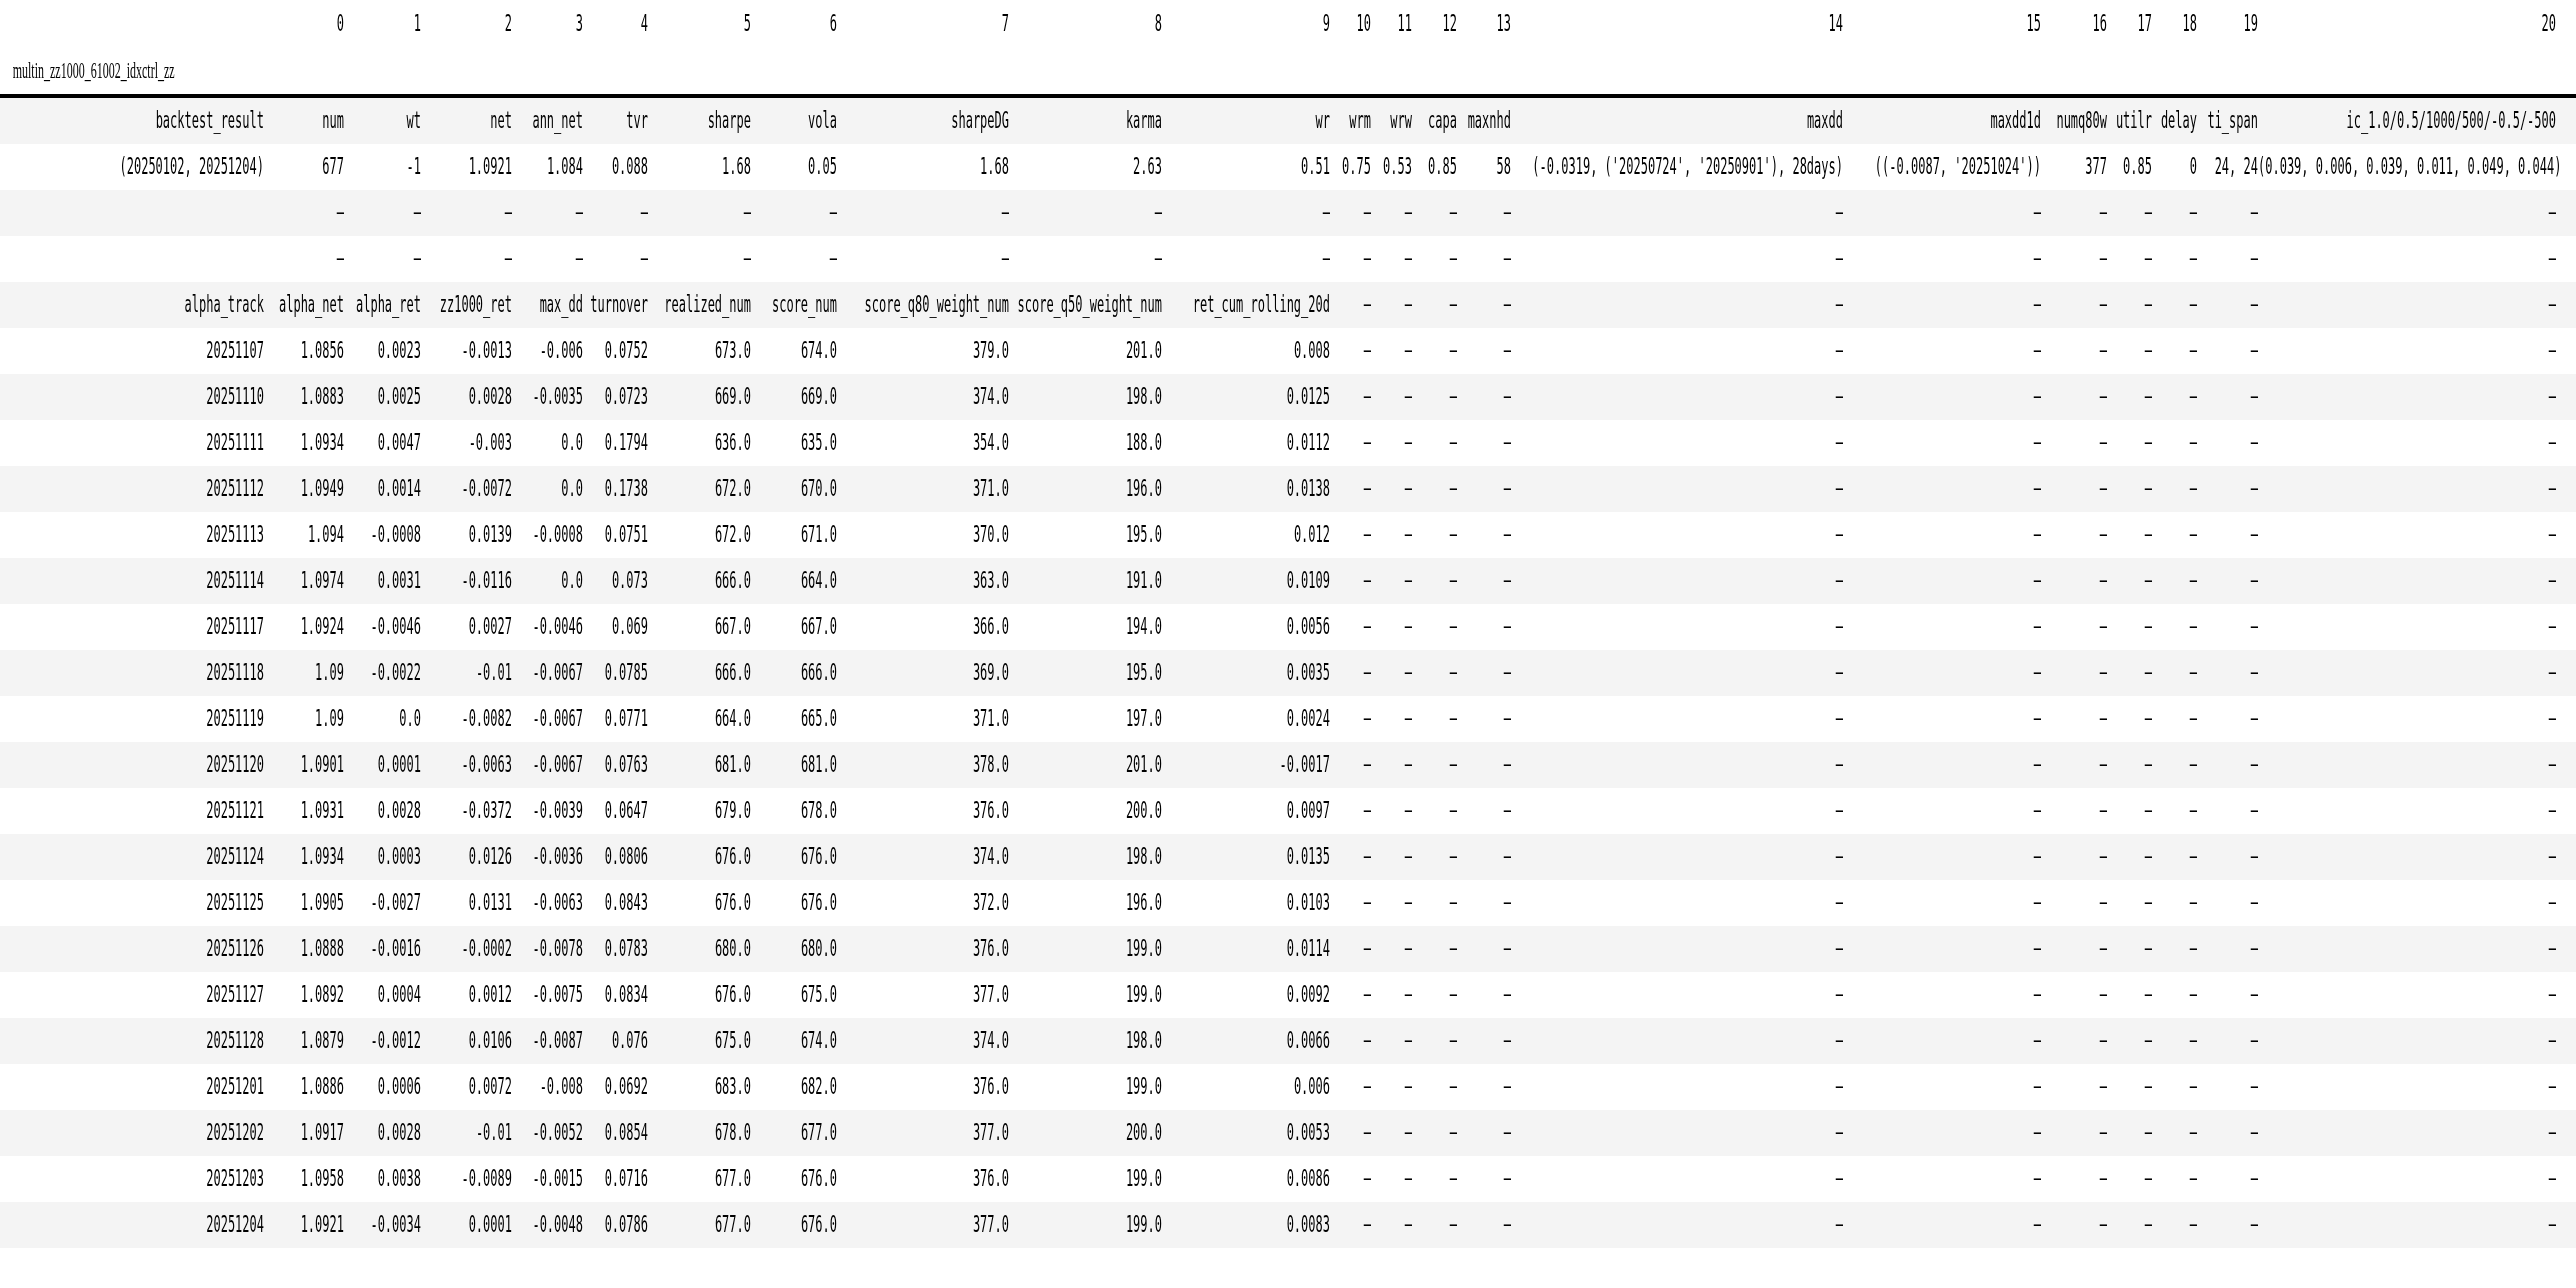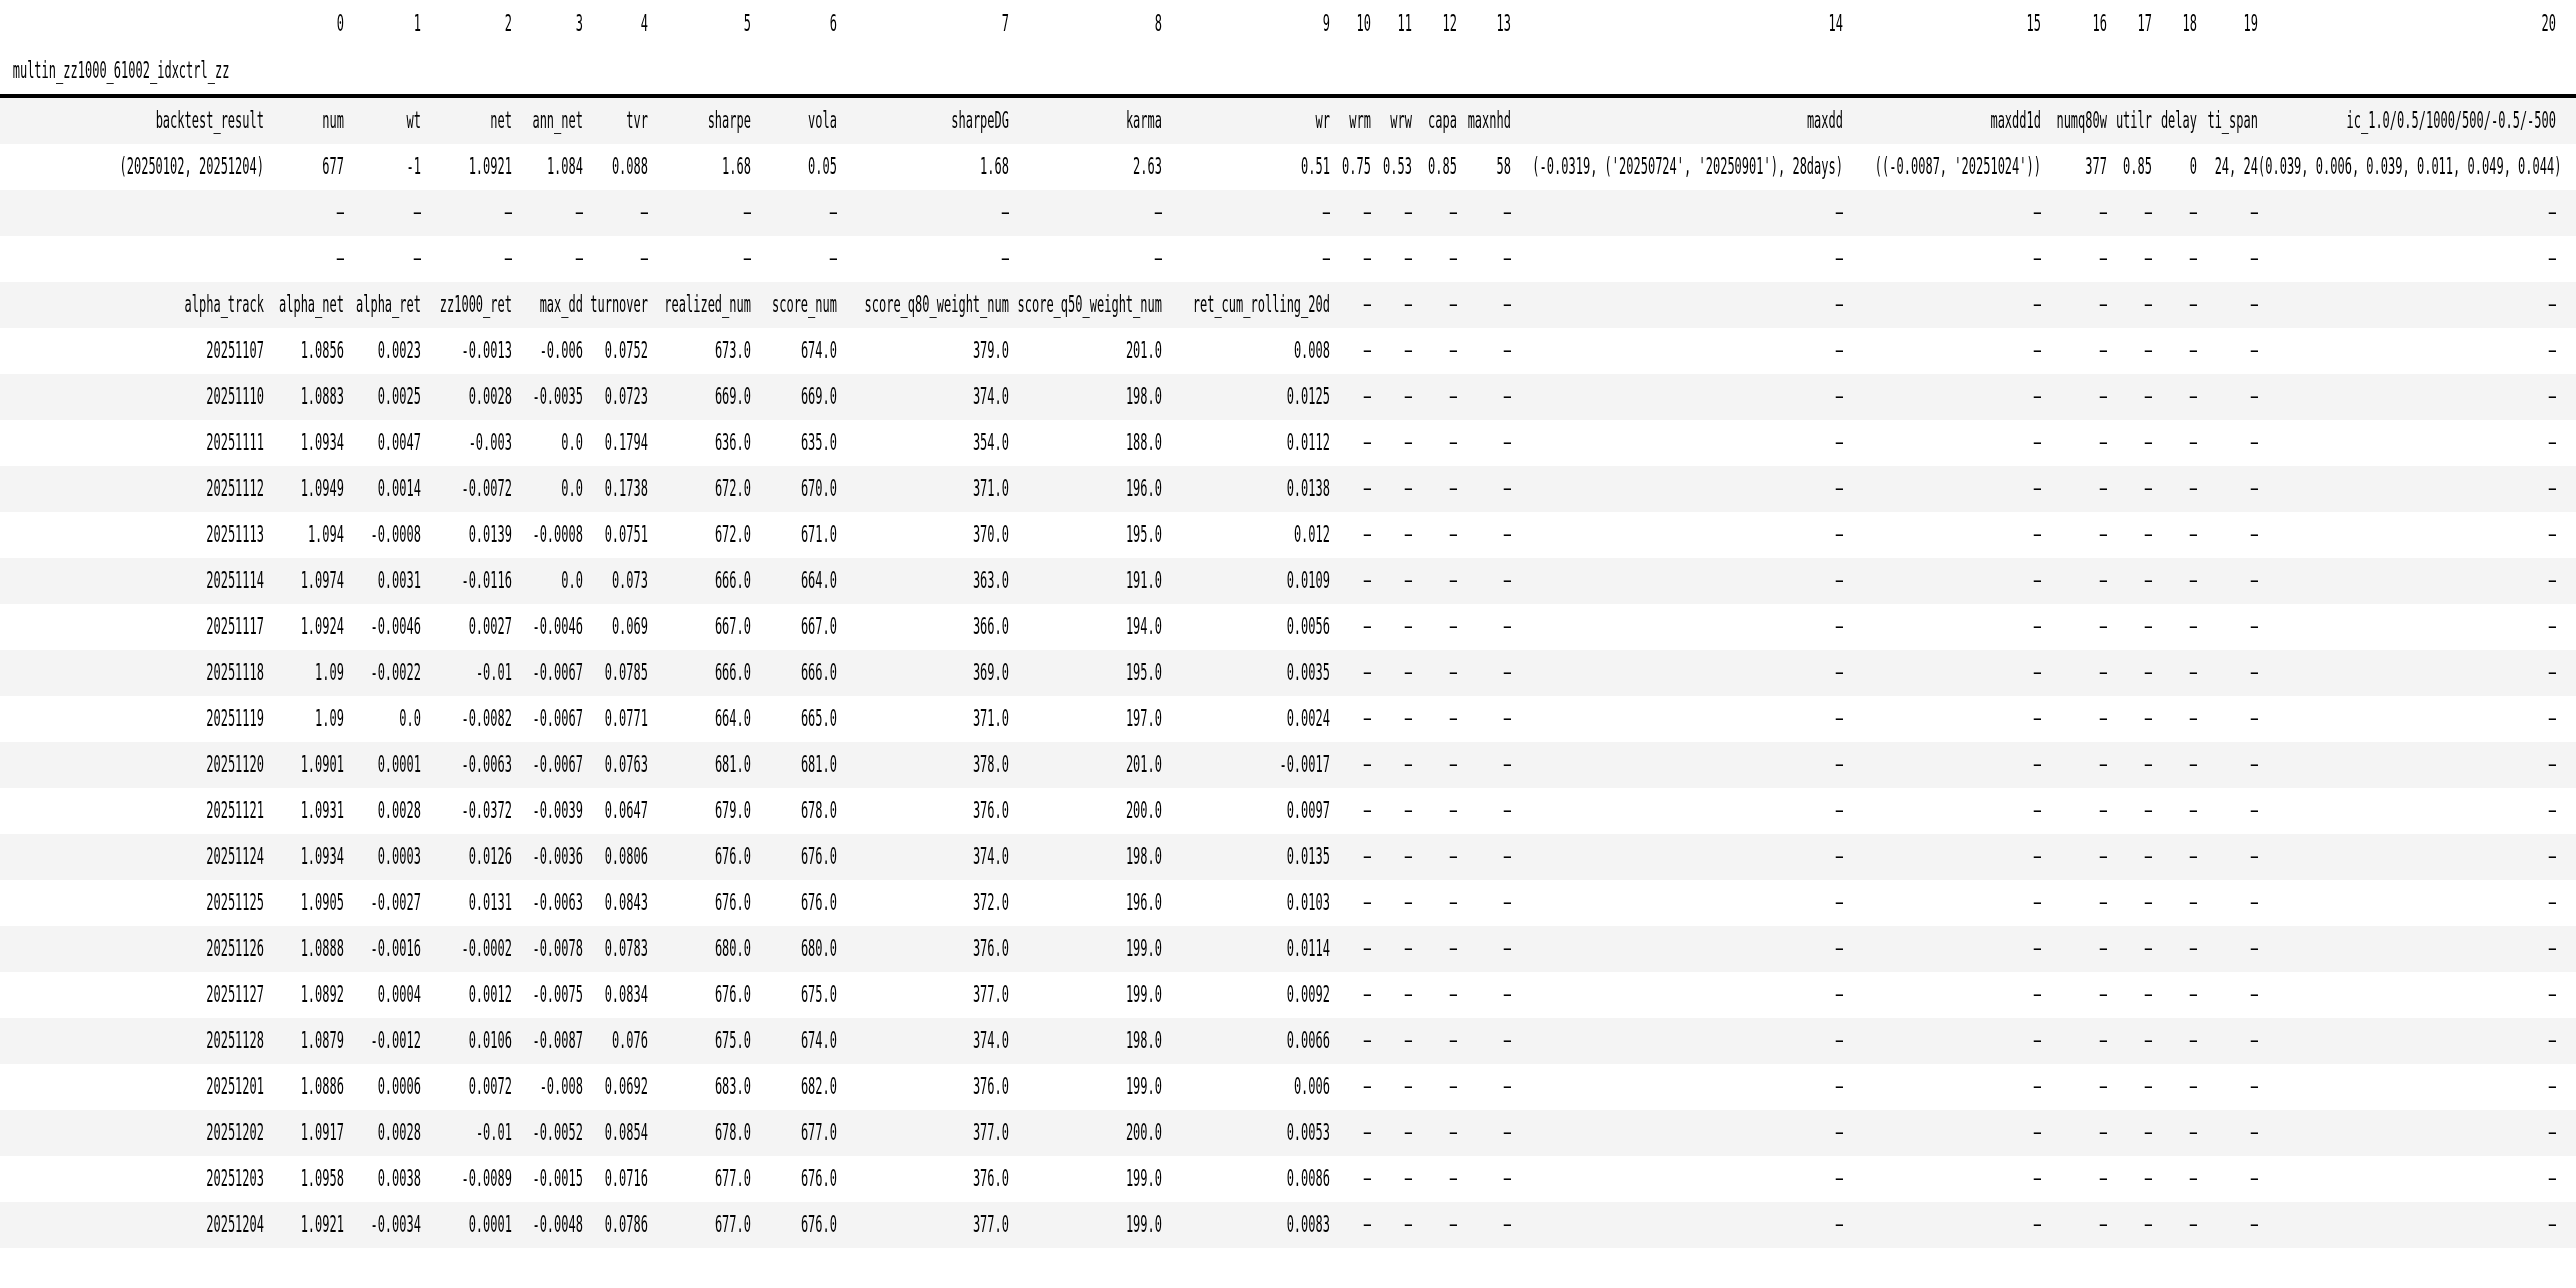--- a/index.html
+++ b/index.html
@@ -25,20 +25,21 @@
     overflow: visible;
     line-height: 1;
     font-weight: normal;
   }
   tr.idx-row td { height: 48px; }
   tr.title-row td {
     height: 46px;
     text-align: left;
     padding-left: 12.7px;
     border-bottom: 4px solid #000000;
+    font-family: Liberation Serif, serif;
   }
   tbody td { height: 46px; }
   tbody tr:nth-child(odd) { background: #f4f4f4; }
   
   .cv {
     display: inline-block;
     transform: scaleY(1.85);
     transform-origin: 50% 50%;
     white-space: pre;
   }

